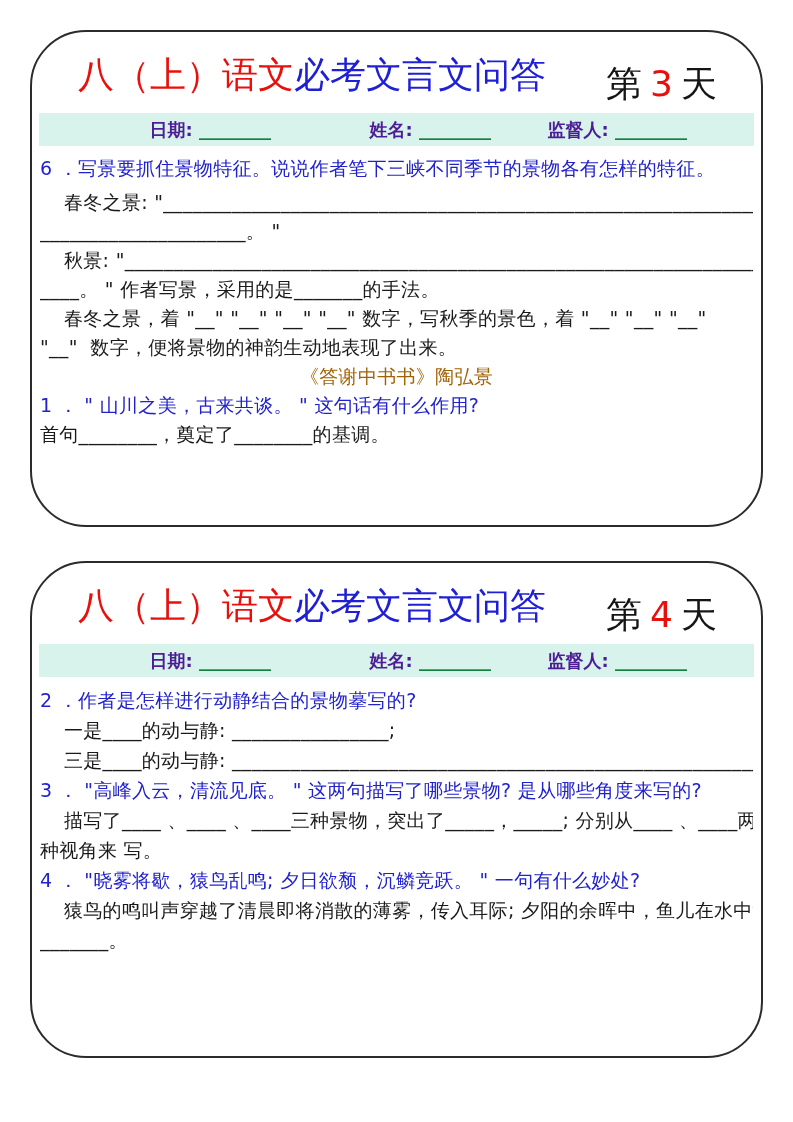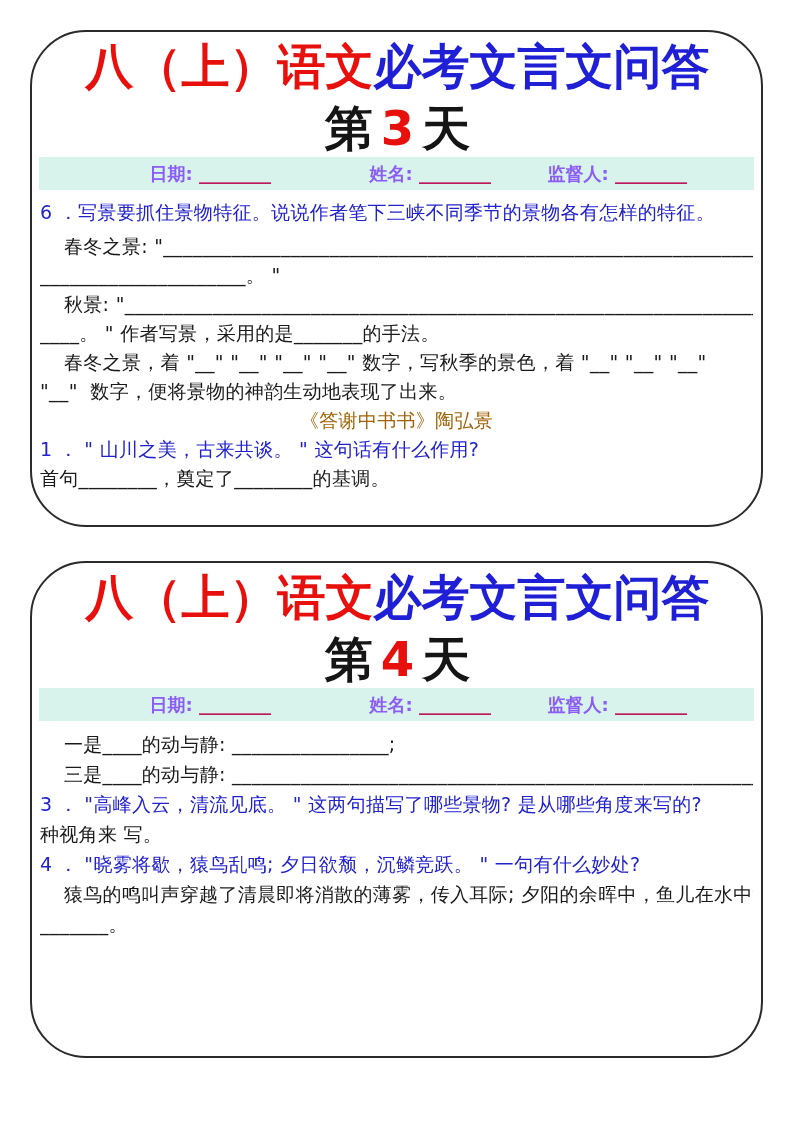--- a/index.html
+++ b/index.html
@@ -16,41 +16,40 @@
     border-radius:56px;
     background:#ffffff;
     box-sizing:content-box;
   }
   .card.first{margin-top:30px;}
   .card.second{margin-top:34px;}
 
   .title-row{
     display:flex;justify-content:space-between;align-items:center;
     padding:12px 44px 0 46px;
-    font-size:48px;font-weight:bold;line-height:44px;
+    font-size:36px;font-weight:normal;line-height:44px;
     white-space:nowrap;
-    flex-direction:column;
   }
   .t-red{color:#e8100c;}
   .t-blue{color:#1f1fd6;}
   .t-black{color:#151515;margin-top:18px;}
   .day-num{margin:0 8px;}
 
   .band{
     position:relative;
     margin:7px 7px 0 7px;
     height:33px;
     background:#d8f2ec;
   }
   .field{
     position:absolute;top:50%;transform:translateY(-50%);
     font-size:18px;font-weight:600;white-space:pre;
   }
-  .field .lbl{color:#8b5cf6;}
-  .field .bl{color:#be185d;}
+  .field .lbl{color:#4c1d95;}
+  .field .bl{color:#15803d;}
   .f-date{left:73px;}
   .f-name{left:293px;}
   .f-super{left:471px;}
 
   .body{margin-top:8px;padding:0 8px;}
   .line{
     font-size:19px;line-height:29px;
     white-space:pre;overflow:hidden;
     font-weight:500;
     color:#1a1a1a;
@@ -114,21 +113,23 @@
       <span class="lbl">日期:</span><span class="bl"> </span><span class="bl">________</span>
     </div>
     <div class="field f-name">
       <span class="lbl">姓名:</span><span class="bl"> </span><span class="bl">________</span>
     </div>
     <div class="field f-super">
       <span class="lbl">监督人:</span><span class="bl"> </span><span class="bl">________</span>
     </div>
   </div>
   <div class="body">
+    <div class="line blue">2 ．作者是怎样进行动静结合的景物摹写的?</div>
     <div class="line ind">一是____的动与静: ________________;</div>
     <div class="line ind">三是____的动与静: ______________________________________________________。</div>
     <div class="line blue">3 ． "高峰入云，清流见底。 " 这两句描写了哪些景物? 是从哪些角度来写的?</div>
+    <div class="line ind">描写了____ 、____ 、____三种景物，突出了_____，_____; 分别从____ 、____两</div>
     <div class="line">种视角来 写。</div>
     <div class="line blue">4 ． "晓雾将歇，猿鸟乱鸣; 夕日欲颓，沉鳞竞跃。 " 一句有什么妙处?</div>
     <div class="line ind">猿鸟的鸣叫声穿越了清晨即将消散的薄雾，传入耳际; 夕阳的余晖中，鱼儿在水中竞</div>
     <div class="line">_______。</div>
   </div>
 </div>
 
 </body></html>

